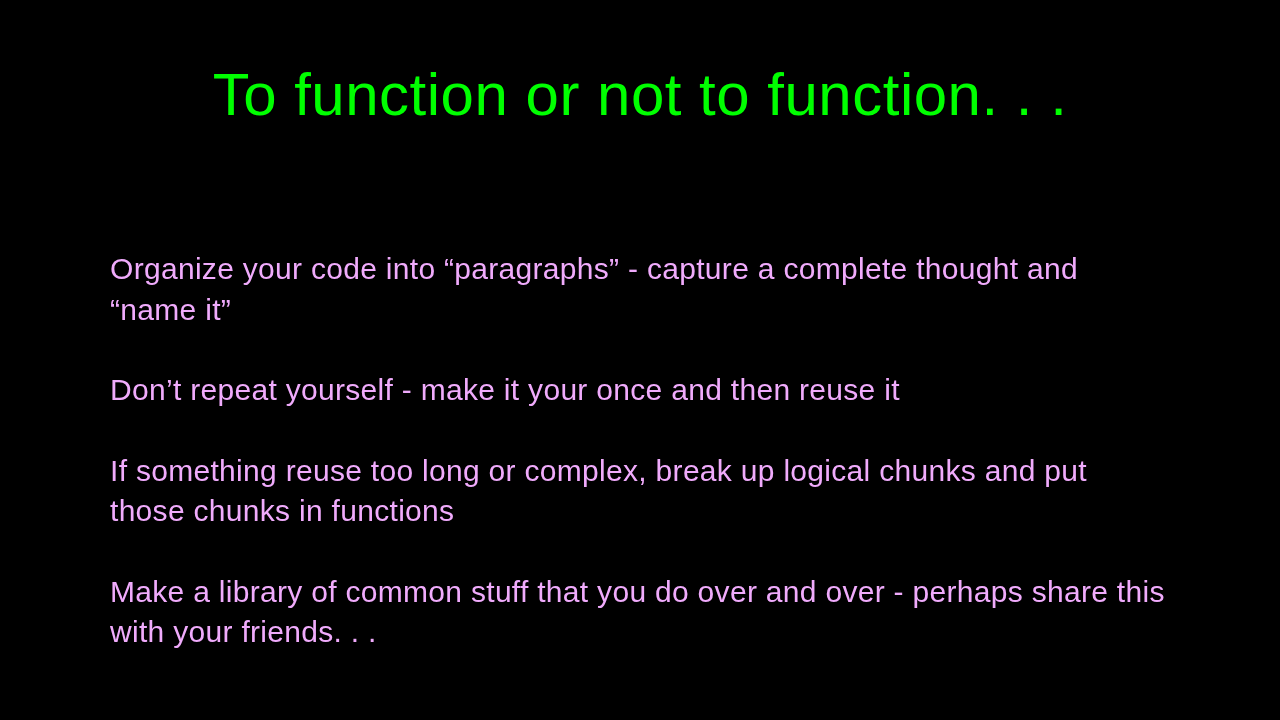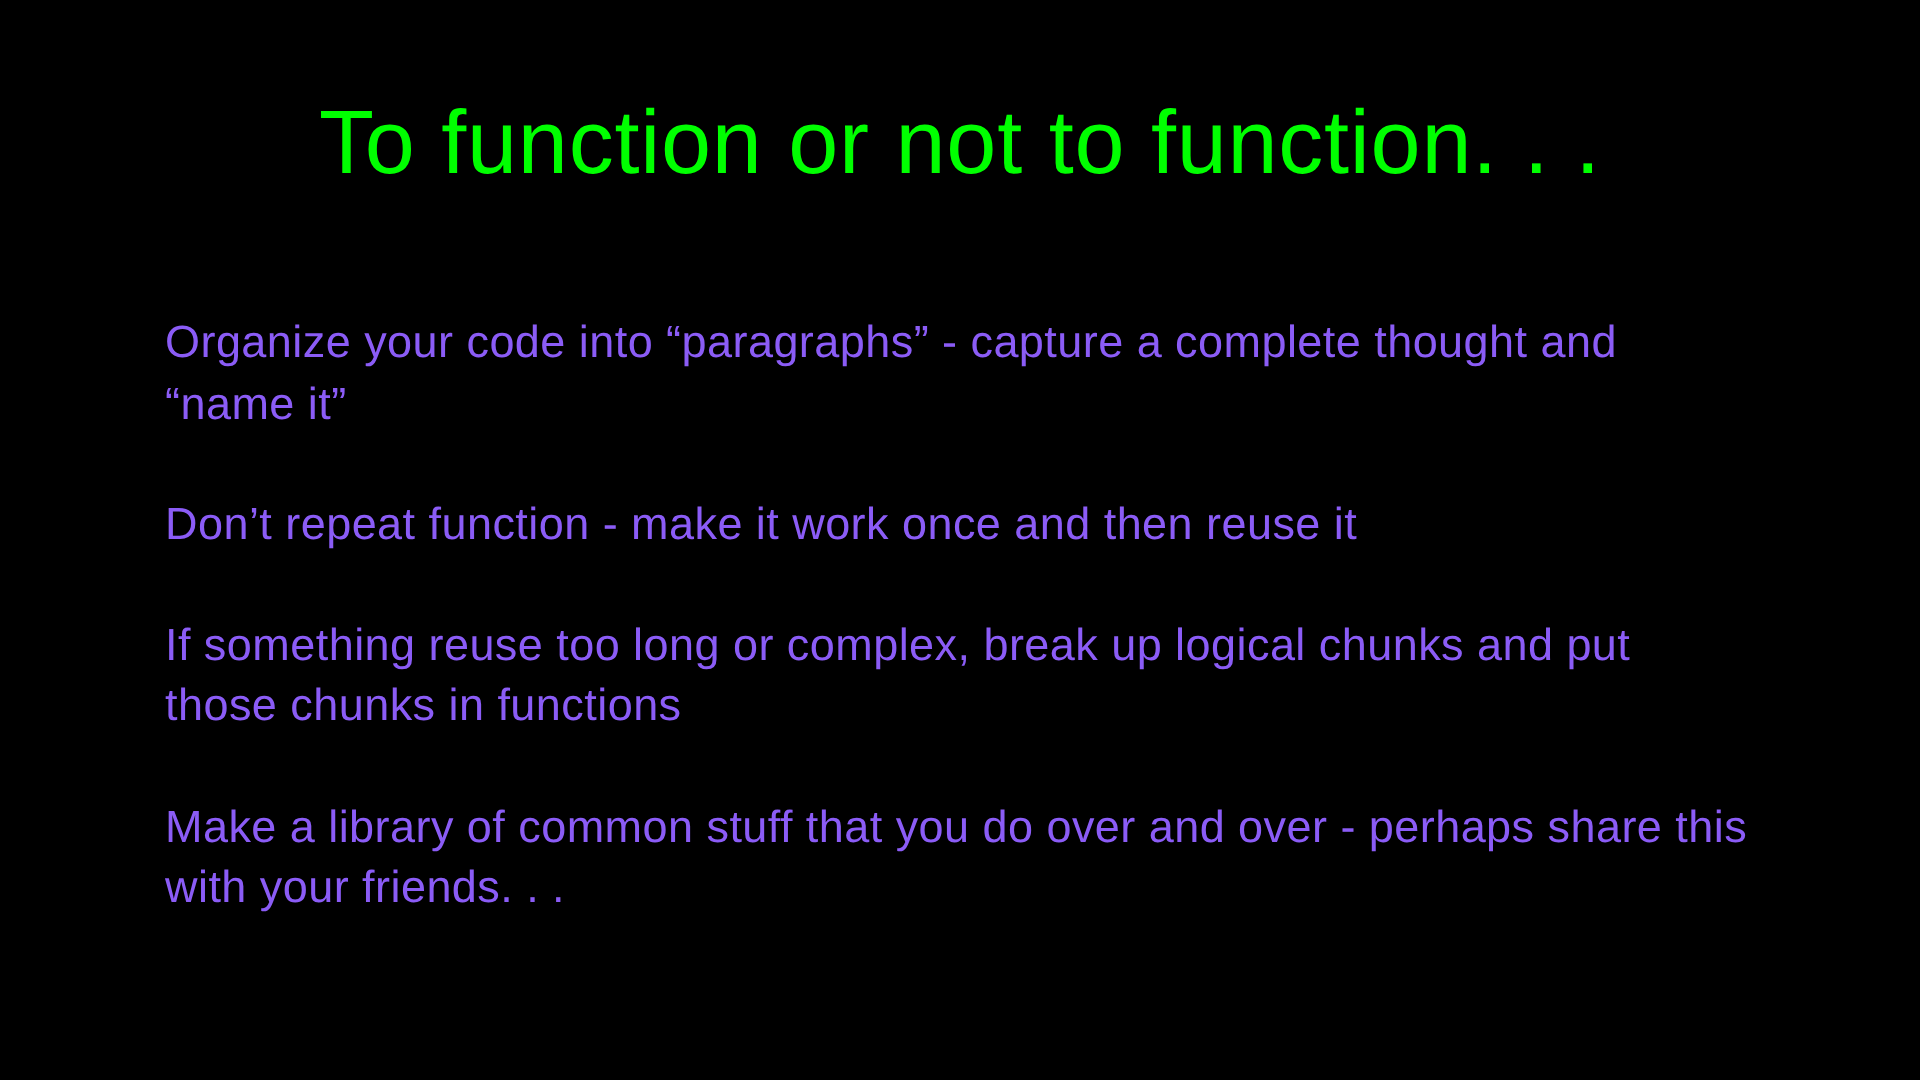--- a/index.html
+++ b/index.html
@@ -17,39 +17,39 @@
     .slide {
       width: 100%;
       height: 100%;
       padding: 60px 0 0 0;
     }
     .title {
       color: #00ff00;
       font-size: 60px;
       font-weight: 400;
       text-align: center;
-      margin-bottom: 80px;
+      margin-bottom: 120px;
       letter-spacing: 0.5px;
     }
     .content {
       padding: 0 110px;
     }
     .bullet {
-      color: #8b5cf6;
+      color: #f0abfc;
       font-size: 30px;
       font-weight: 400;
       line-height: 1.35;
       margin-bottom: 40px;
       letter-spacing: 0.3px;
     }
   </style>
 </head>
 <body>
 
 <div class="slide">
   <h1 class="title">To function or not to function. . .</h1>
   <div class="content">
     <p class="bullet">Organize your code into “paragraphs” - capture a complete thought and “name it”</p>
-    <p class="bullet">Don’t repeat function - make it work once and then reuse it</p>
+    <p class="bullet">Don’t repeat yourself - make it your once and then reuse it</p>
     <p class="bullet">If something reuse too long or complex, break up logical chunks and put those chunks in functions</p>
     <p class="bullet">Make a library of common stuff that you do over and over - perhaps share this with your friends. . .</p>
   </div>
 </div>
 
 </body></html>

